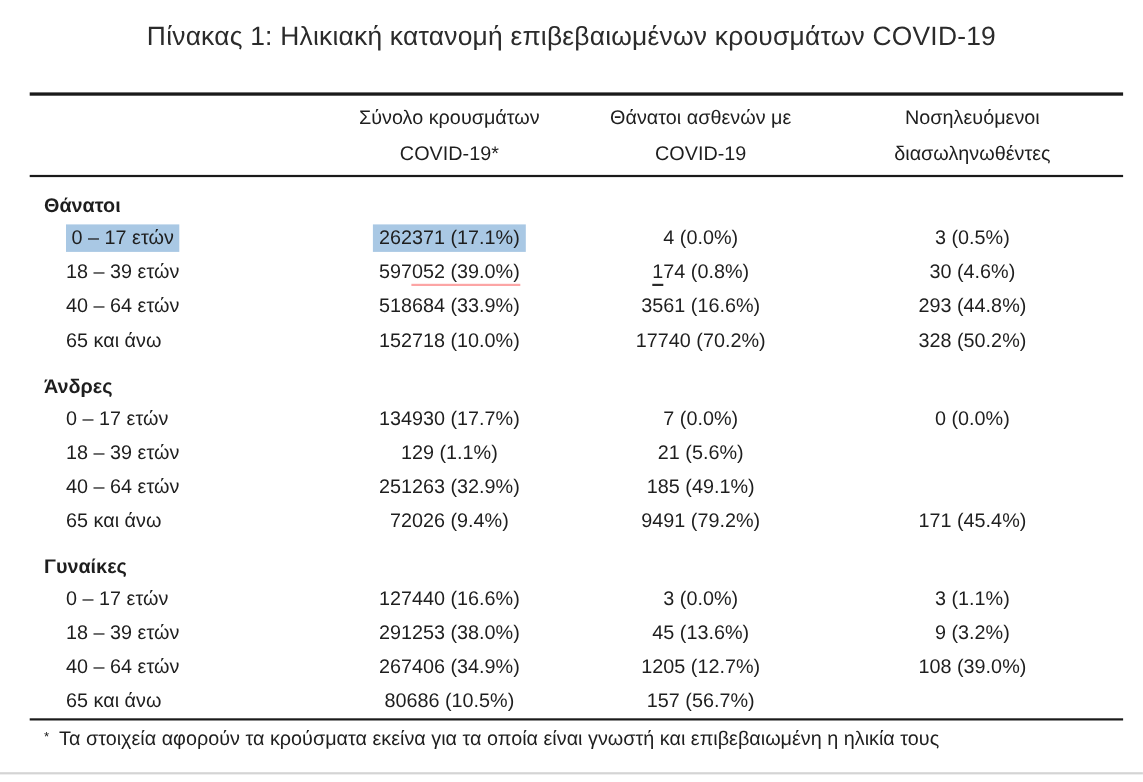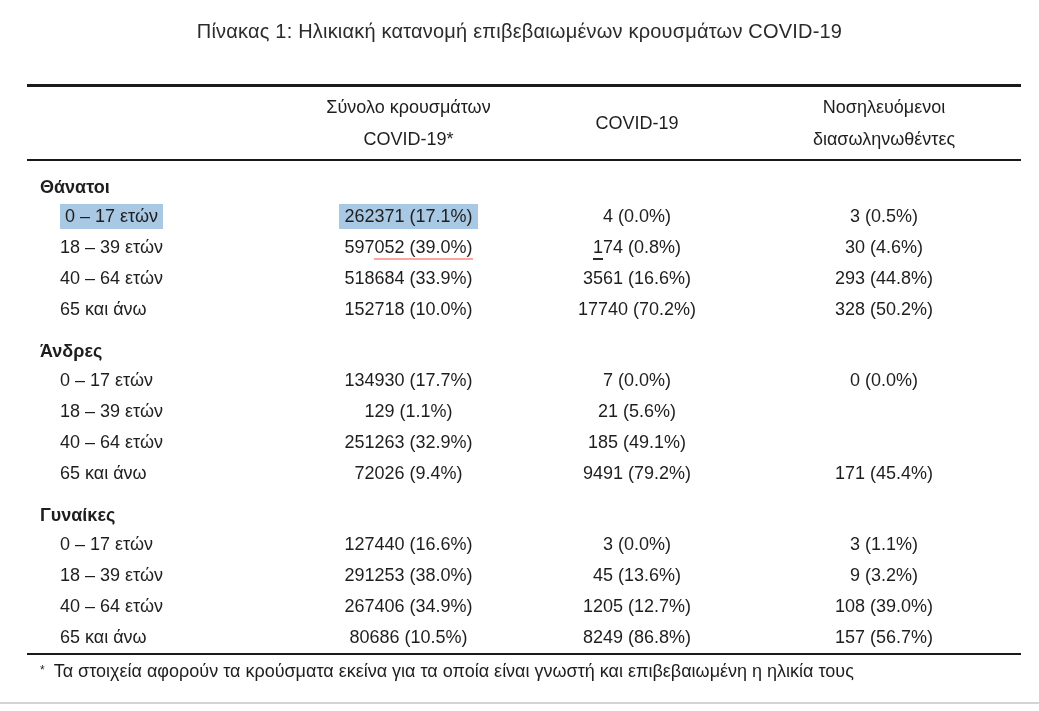--- a/index.html
+++ b/index.html
@@ -7,21 +7,21 @@
     position:relative;
     width:1039px;height:711px;
     background:#ffffff;
     font-family:"Liberation Sans", sans-serif;
     color:#1e1e1e;
     overflow:hidden;
   }
   .doc-title{
     position:absolute;top:20px;left:0;width:1039px;
     text-align:center;
-    font-size:20px;
+    font-size:24px;
     color:#2b2b2b;
     letter-spacing:0.2px;
   }
   .table-wrap{
     position:absolute;
     left:27px;top:84px;
     width:994px;
   }
   .rule{width:994px;background:#1a1a1a;}
   .rule-top{height:3px;}
@@ -78,20 +78,21 @@
 
     <div class="rule rule-top"></div>
 
     <div class="grid-row header-row">
       <div class="col-header"></div>
       <div class="col-header">
         <div>Σύνολο κρουσμάτων</div>
         <div>COVID-19*</div>
       </div>
       <div class="col-header">
+        <div>Θάνατοι ασθενών με</div>
         <div>COVID-19</div>
       </div>
       <div class="col-header">
         <div>Νοσηλευόμενοι</div>
         <div>διασωληνωθέντες</div>
       </div>
     </div>
 
     <div class="rule rule-mid"></div>
 
@@ -159,21 +160,20 @@
         </div>
         <div class="grid-row data-row">
           <div class="age-cell"><span>40 – 64 ετών</span></div>
           <div class="num-cell"><span>267406 (34.9%)</span></div>
           <div class="num-cell"><span>1205 (12.7%)</span></div>
           <div class="num-cell"><span>108 (39.0%)</span></div>
         </div>
         <div class="grid-row data-row">
           <div class="age-cell"><span>65 και άνω</span></div>
           <div class="num-cell"><span>80686 (10.5%)</span></div>
-          <div class="num-cell"><span>8249 (86.8%)</span></div>
           <div class="num-cell"><span>157 (56.7%)</span></div>
         </div>
       </div>
 
     <div class="rule rule-mid"></div>
 
     <div class="footnote-row">
       <sup>*</sup>
       <span>Τα στοιχεία αφορούν τα κρούσματα εκείνα για τα οποία είναι γνωστή και επιβεβαιωμένη η ηλικία τους</span>
     </div>

